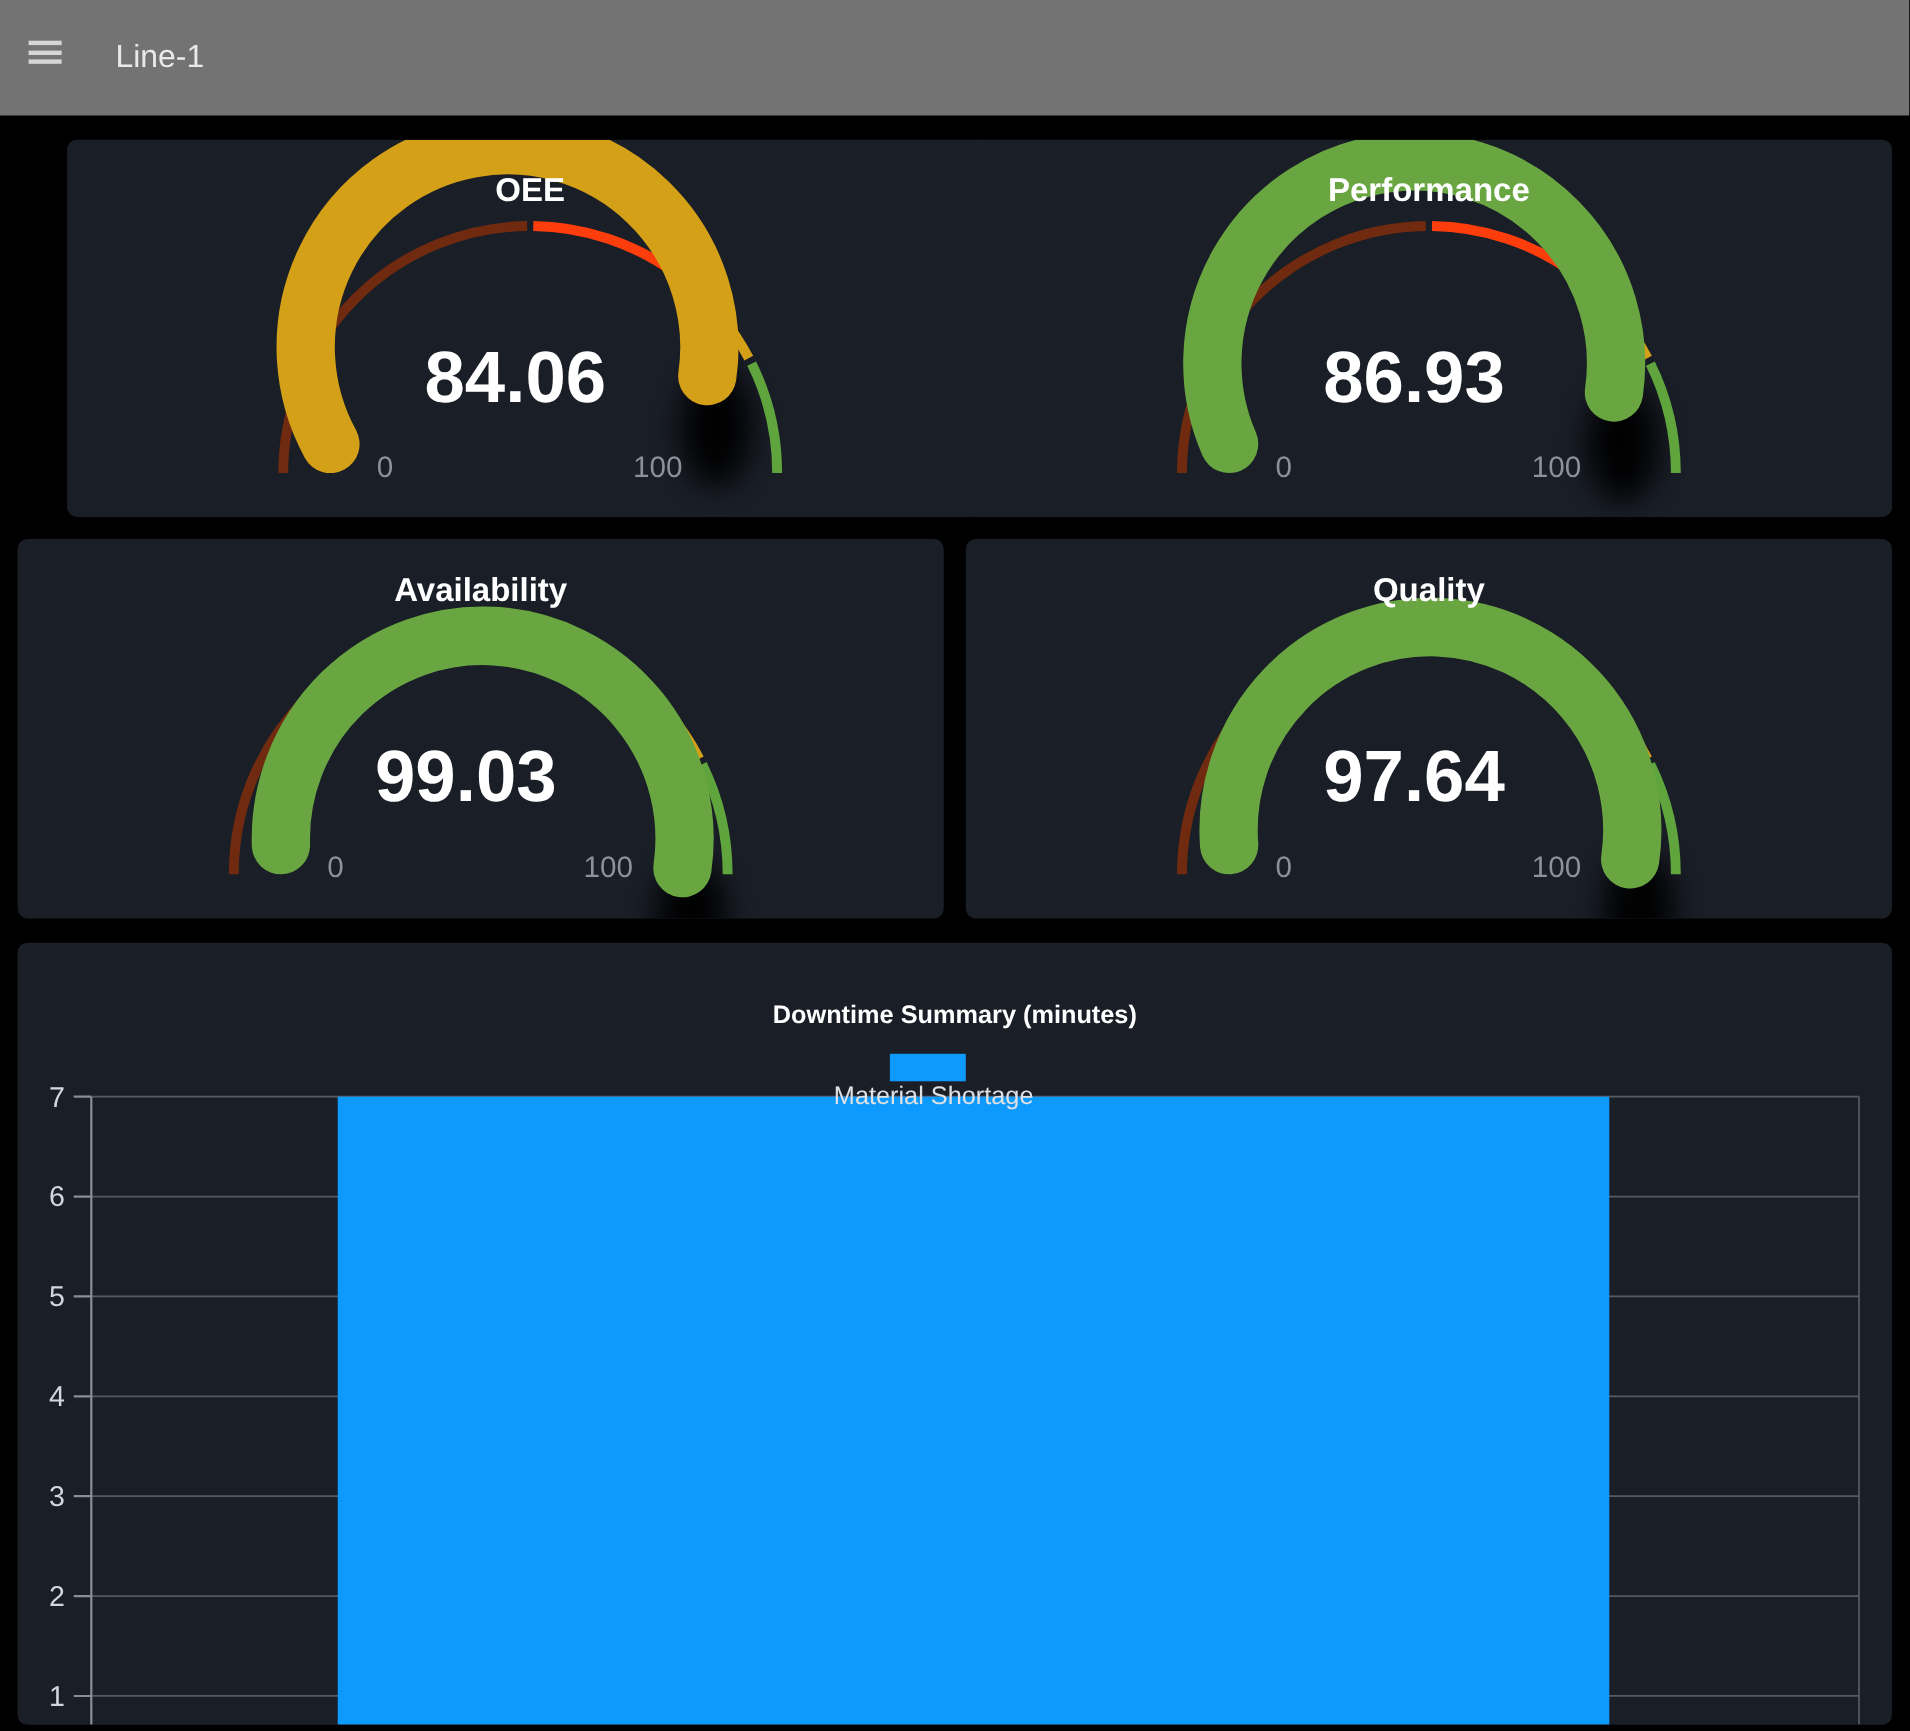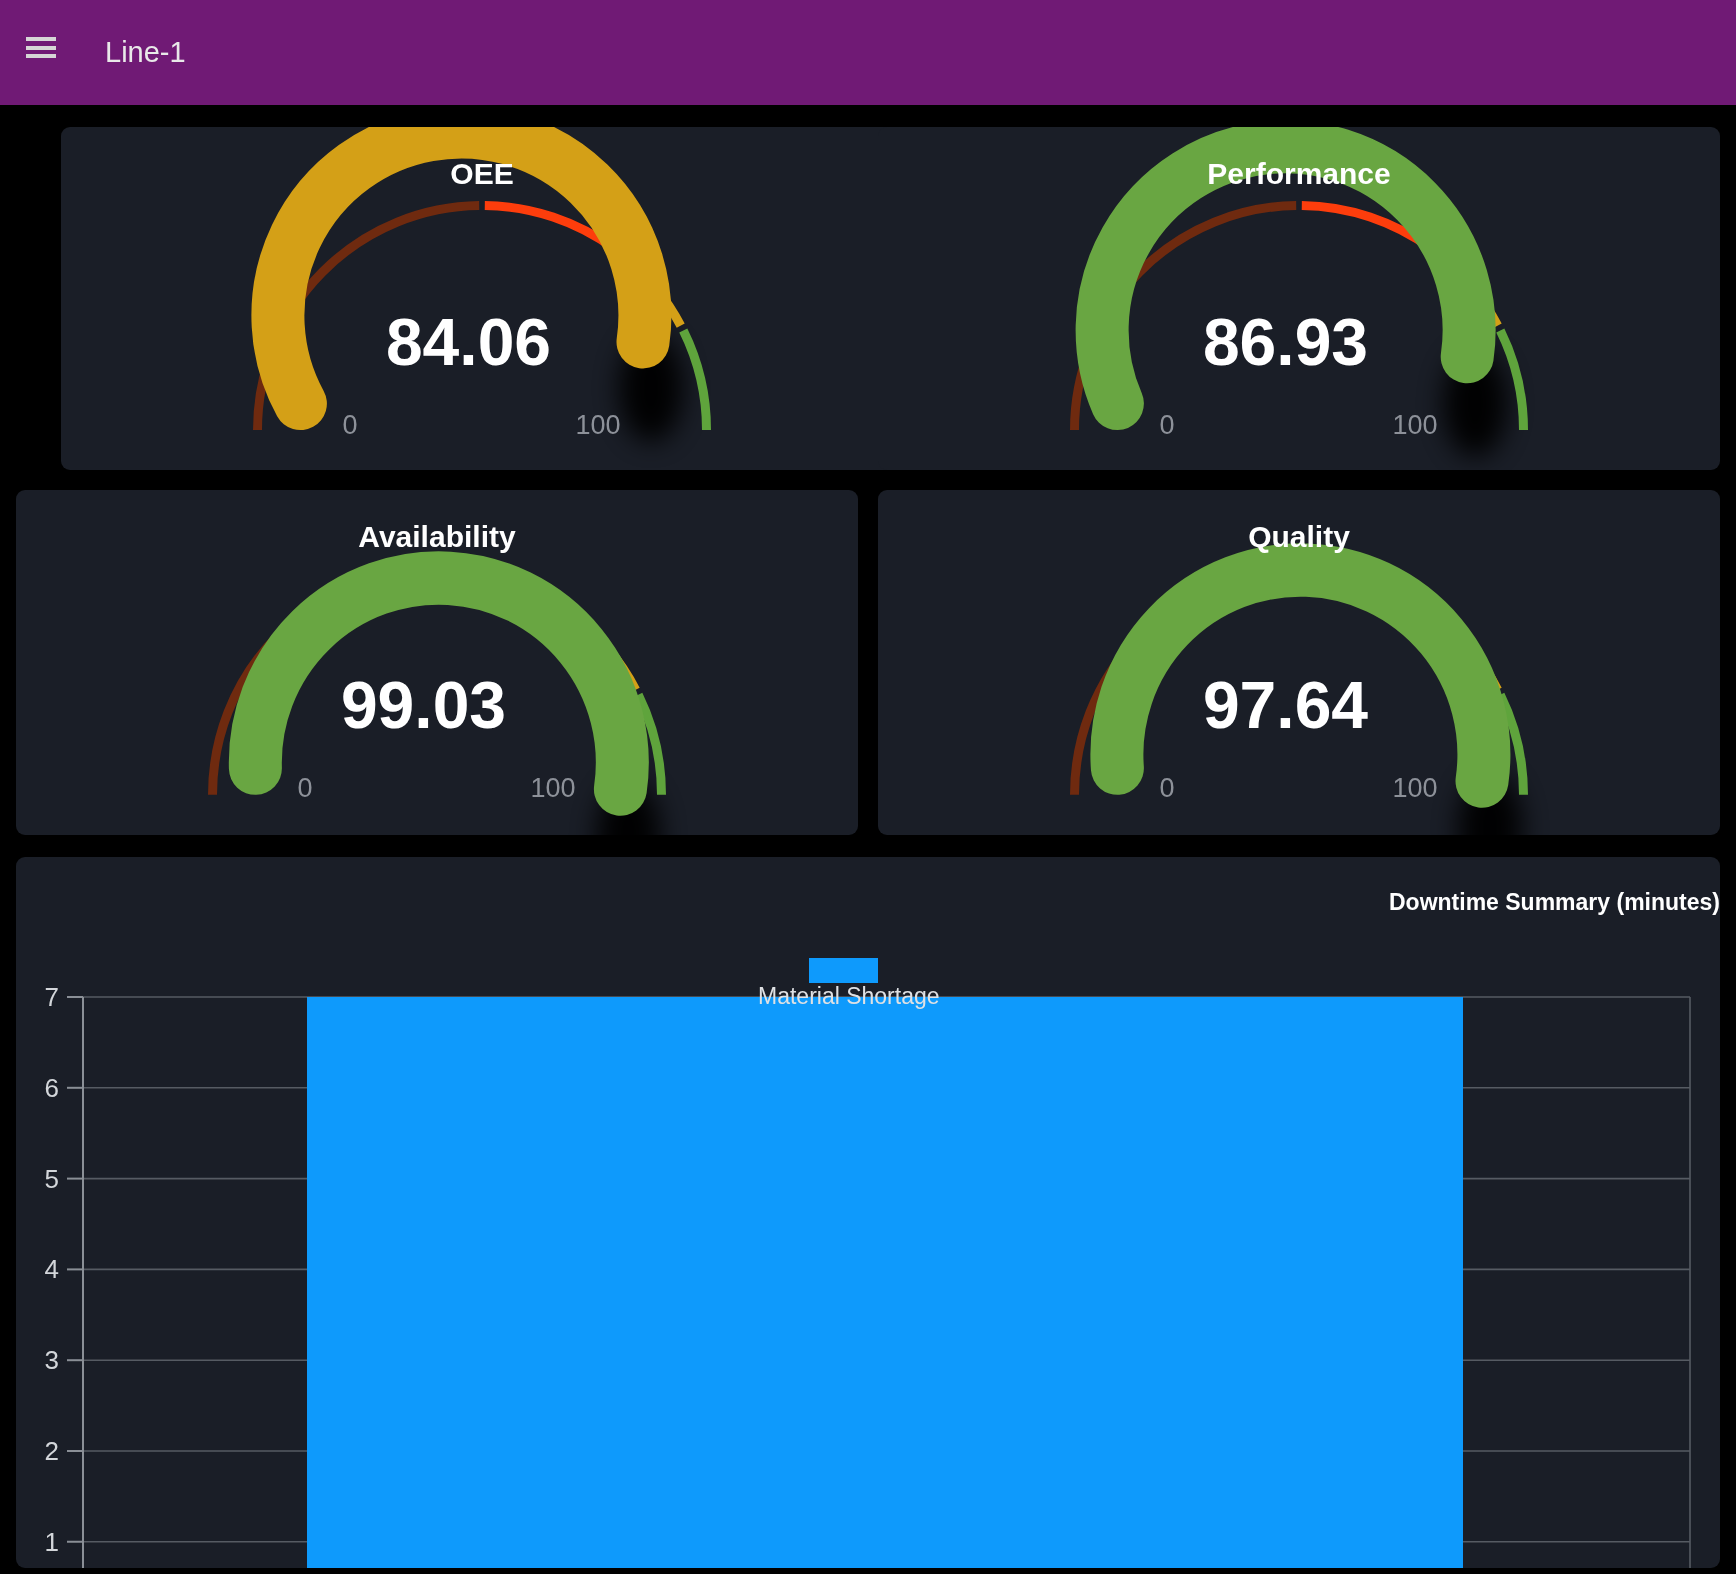--- a/index.html
+++ b/index.html
@@ -1,20 +1,20 @@
 <!DOCTYPE html>
 <html><head>
 <meta charset="utf-8">
 <style>
   html,body{margin:0;padding:0;background:#000;}
   .page{position:relative;width:1736px;height:1574px;background:#000;overflow:hidden;
         font-family:"Liberation Sans","DejaVu Sans",sans-serif;}
 
   
-  .app-header{position:absolute;left:0;top:0;width:1736px;height:105px;background:#701a75;}
+  .app-header{position:absolute;left:0;top:0;width:1736px;height:105px;background:#737373;}
   .menu-btn{position:absolute;left:26px;top:36px;width:30px;height:28px;background:none;border:none;
             cursor:pointer;padding:0;}
   .menu-btn .bar{display:block;width:30px;height:4px;background:#d6d6d6;margin-bottom:4.6px;}
   .line-label{position:absolute;left:105px;top:0;height:105px;line-height:105px;
               color:#e9e9e9;font-size:29px;}
   .app-title{position:absolute;left:815px;top:0;height:105px;line-height:105px;
              transform:translateX(-50%);color:#fff;font-size:33px;font-weight:bold;white-space:nowrap;}
   .brand{position:absolute;left:1397px;top:27px;height:51px;display:flex;align-items:center;}
   .brand-icon{width:51px;height:51px;display:block;}
   .brand-text{color:#fff;font-size:44px;font-weight:bold;letter-spacing:-1px;margin-left:11px;}
@@ -32,21 +32,21 @@
                color:#fff;font-size:30px;font-weight:bold;}
   .gauge-svg{position:absolute;left:0;top:0;width:100%;height:100%;}
   .gauge-value{position:absolute;left:0;top:180px;width:815px;height:70px;line-height:70px;
                text-align:center;color:#fff;font-size:66px;font-weight:bold;}
   .gauge-min,.gauge-max{position:absolute;top:283px;width:80px;height:30px;line-height:30px;
                text-align:center;color:#8d9199;font-size:27px;}
   .gauge-min{left:249px;}
   .gauge-max{left:497px;}
 
   
-  .chart-title{position:absolute;left:0;top:32px;width:100%;text-align:right;
+  .chart-title{position:absolute;left:0;top:52px;width:100%;text-align:center;
                color:#fff;font-size:23px;font-weight:bold;}
   .legend{position:absolute;left:732px;top:101px;display:flex;align-items:center;cursor:pointer;flex-direction:column;}
   .legend-swatch{display:inline-block;width:69px;height:25px;background:#0e9afc;}
   .legend-label{color:#dfe1e4;font-size:23px;margin-left:10px;white-space:nowrap;}
   .bar-plot{position:absolute;left:0;top:0;width:100%;height:100%;}
 </style>
 </head>
 <body>
 
 <div class="page">

